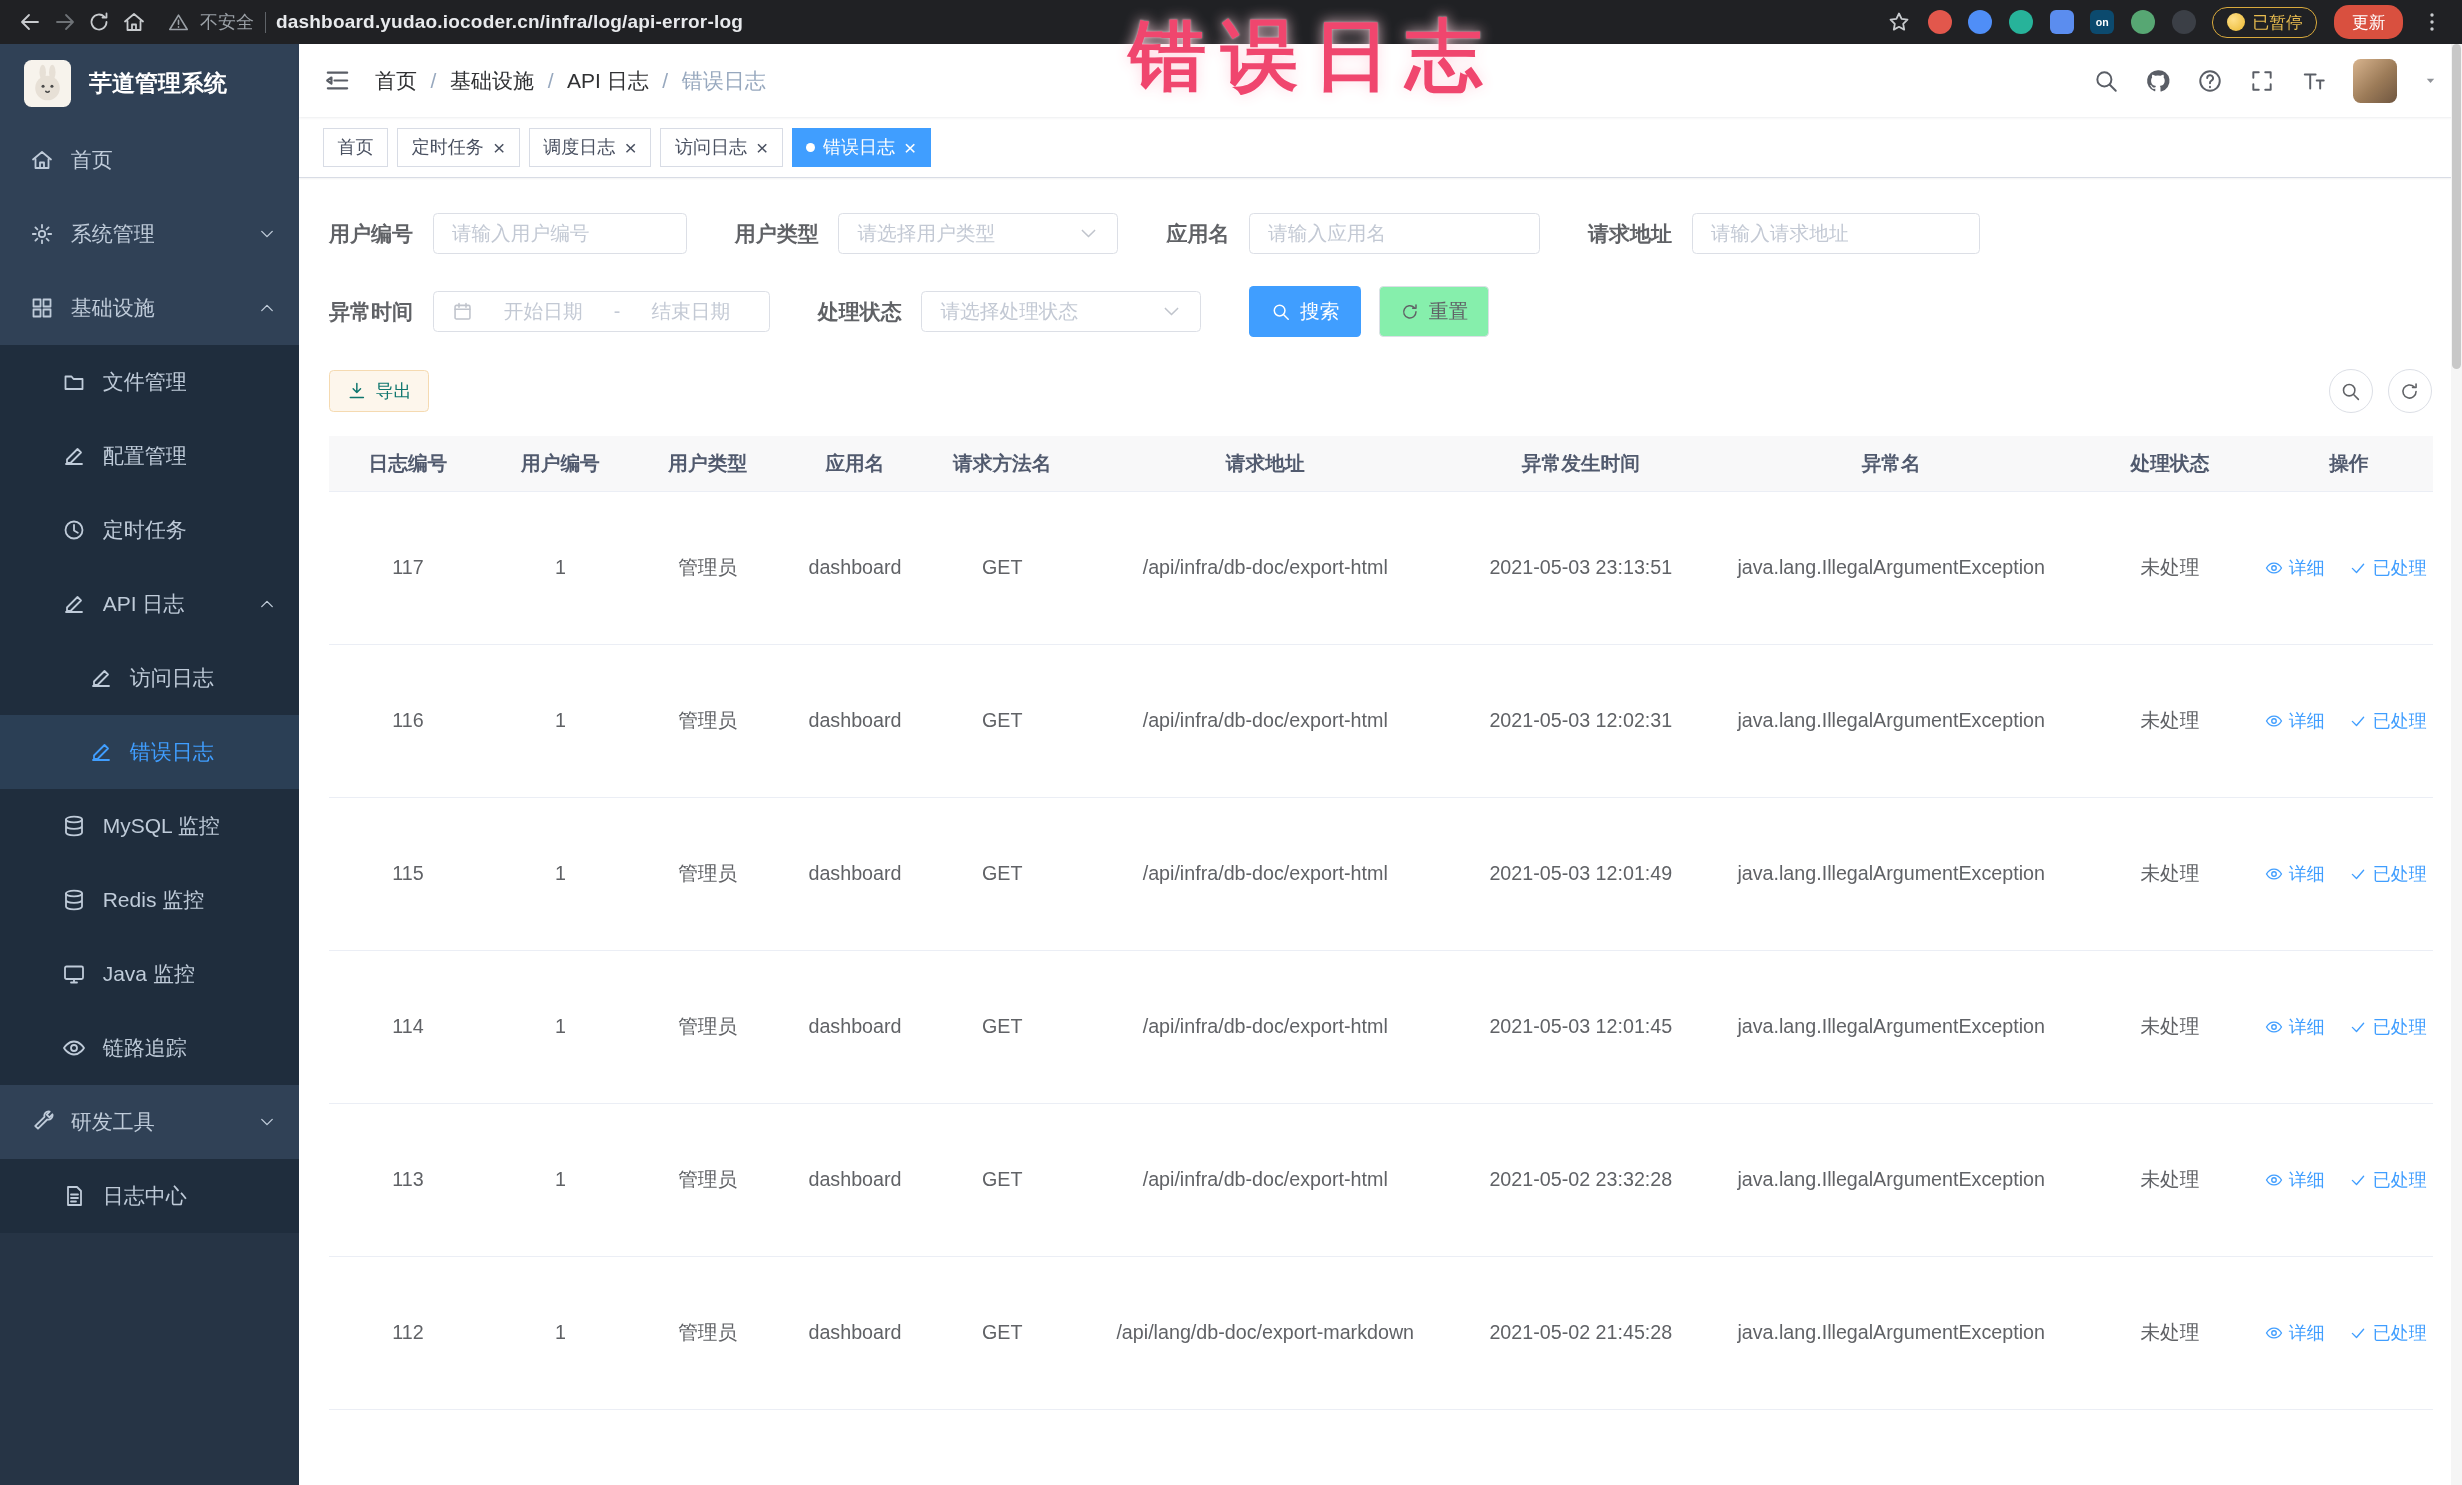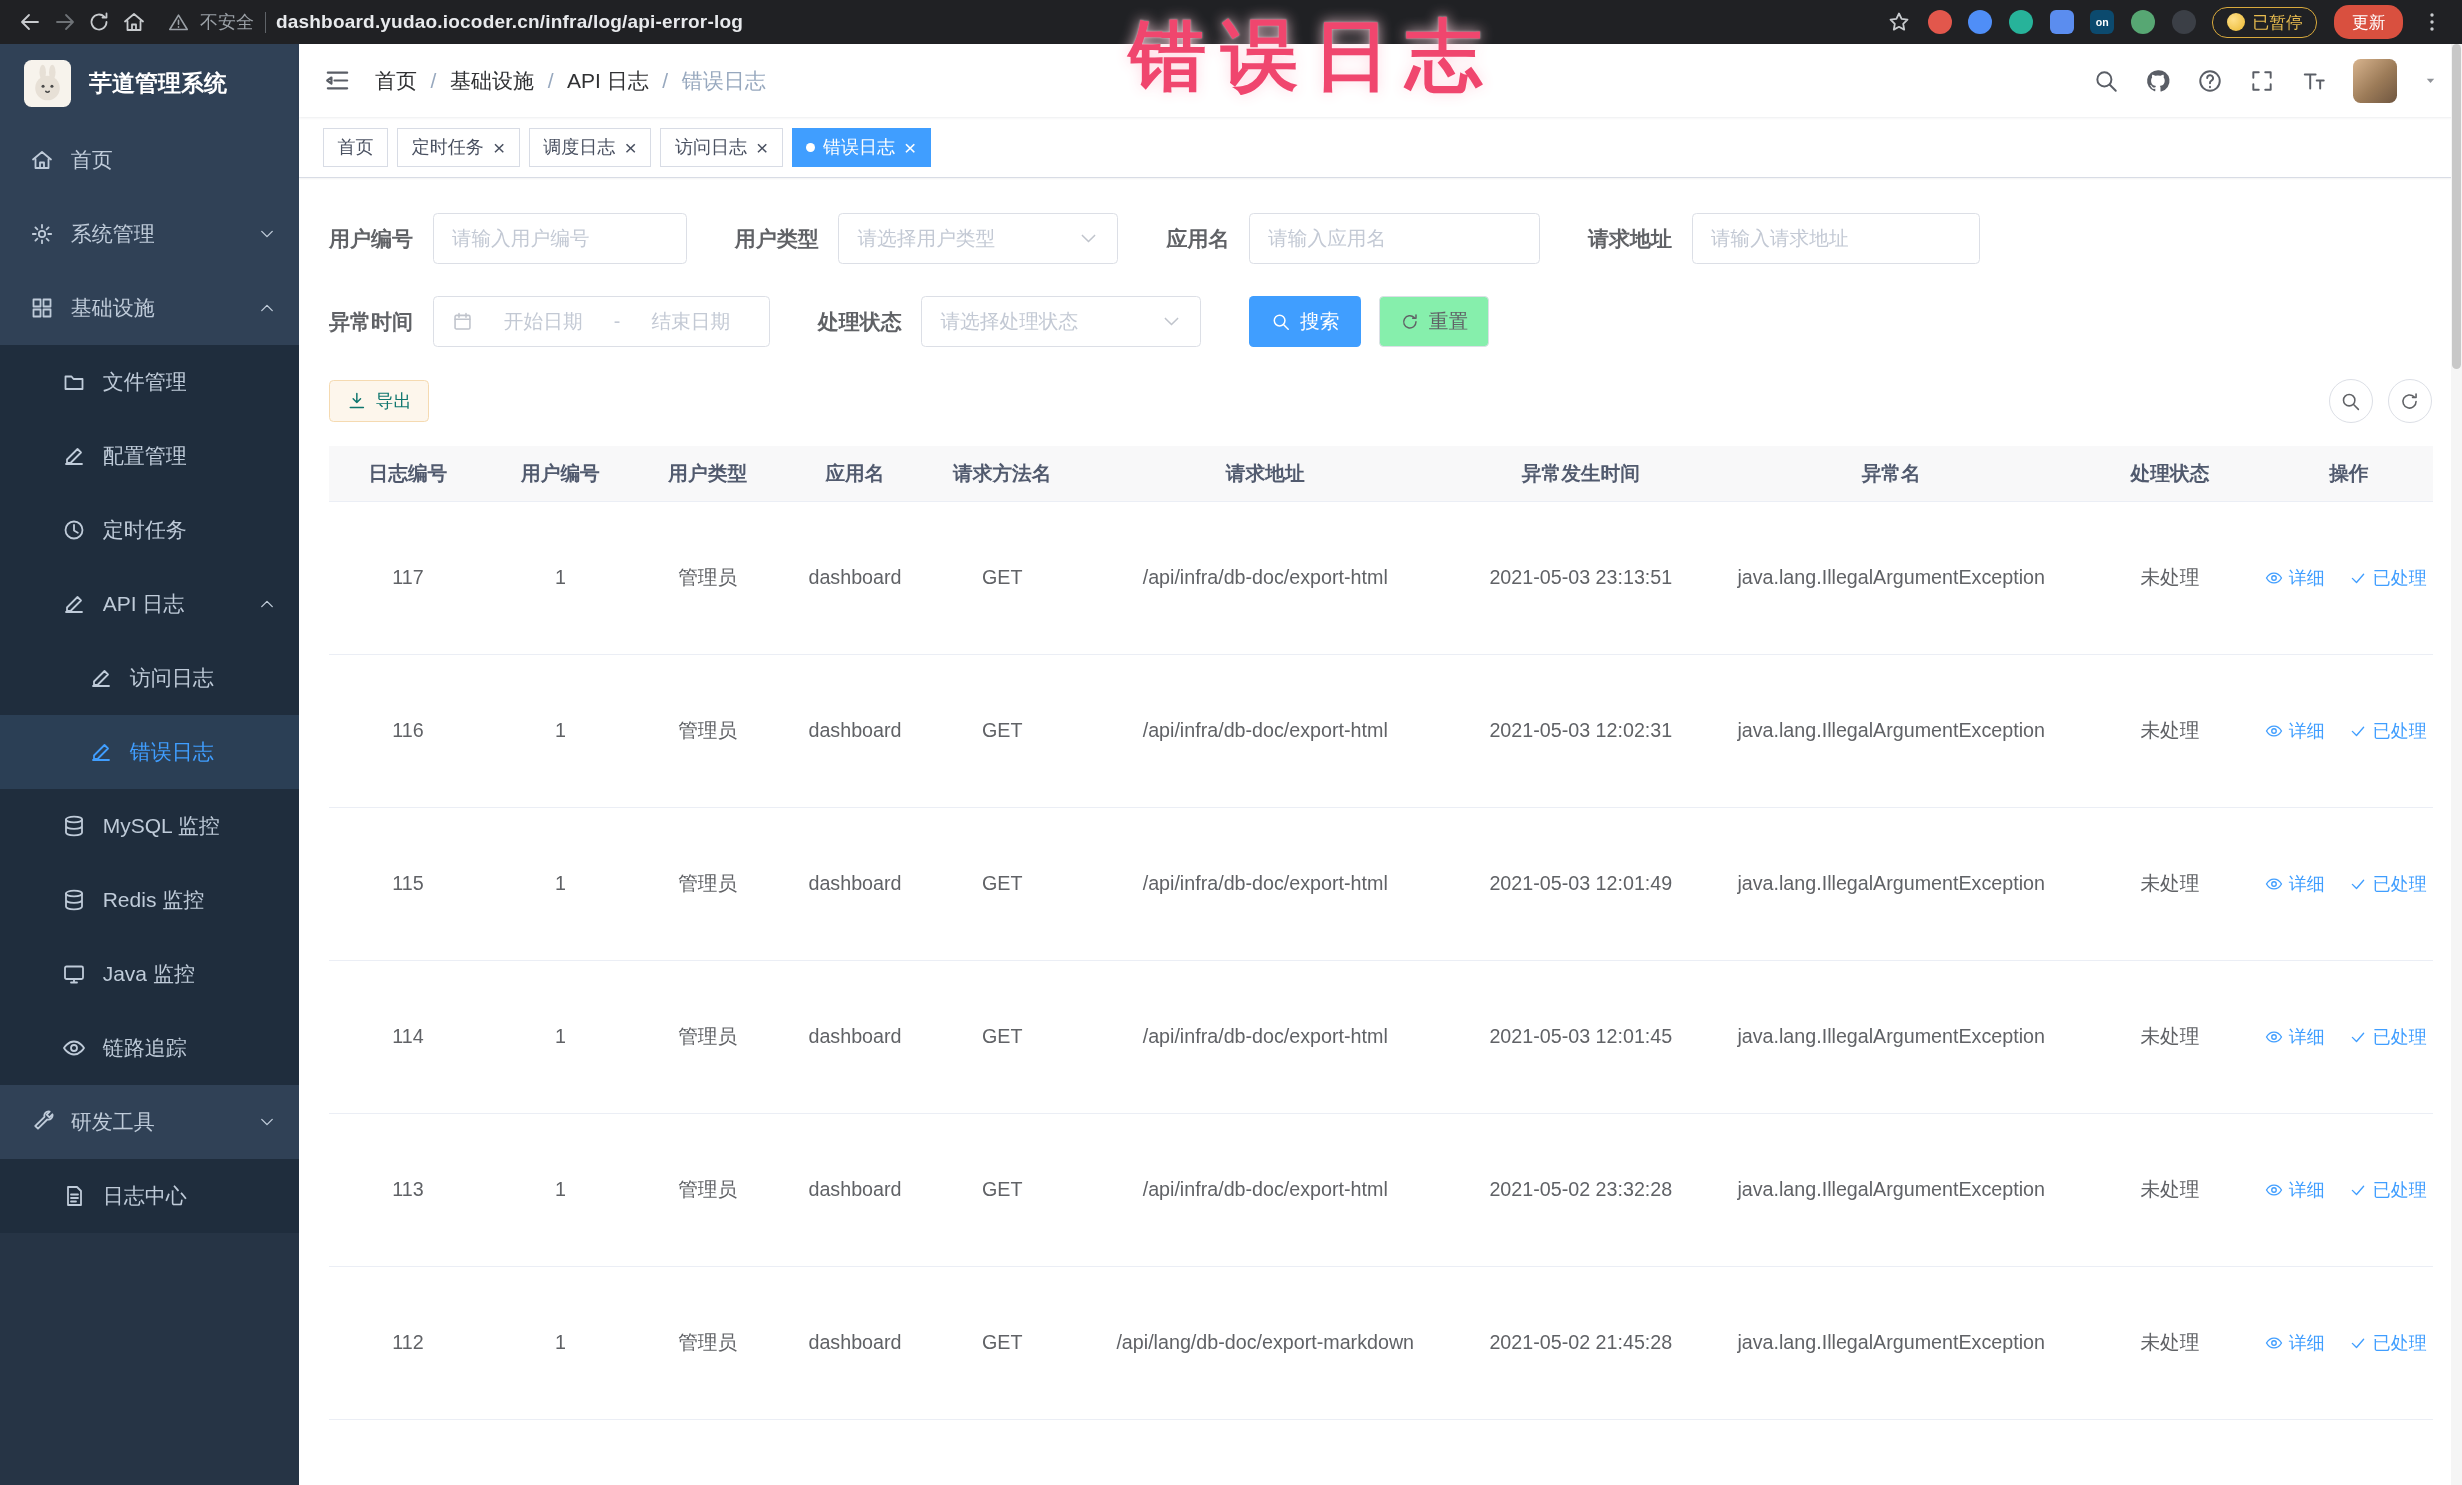--- a/index.html
+++ b/index.html
@@ -68,21 +68,21 @@
   .tag{height:39px;display:inline-flex;align-items:center;gap:7.6px;padding:0 13.6px;border:0.8px solid #d8dce5;background:#fff;color:#495060;font-size:18px;cursor:pointer;white-space:nowrap}
   .tag.active{background:#409EFF;border-color:#409EFF;color:#fff}
   .tagdot{width:9px;height:9px;border-radius:50%;background:#fff}
   .tagclose{font-size:21px;line-height:1;margin-left:1.5px;cursor:pointer}
 
   
   .content{flex:1;padding:35px 29px 0 30px;background:#fff;min-height:0}
   .filter-row{display:flex;align-items:center;margin-bottom:32px}
   .fgroup{display:flex;align-items:center;margin-right:48px}
   .f-label{font-size:21px;font-weight:700;color:#606266;margin-right:19.7px;white-space:nowrap}
-  .f-input{height:51px;border:0.8px solid #dcdfe6;border-radius:4.5px;background:#fff;font-size:19.7px;color:#606266;padding:0 18px;display:flex;align-items:center;gap:10.6px;font-family:inherit}
+  .f-input{height:41px;border:0.8px solid #dcdfe6;border-radius:4.5px;background:#fff;font-size:19.7px;color:#606266;padding:0 18px;display:flex;align-items:center;gap:10.6px;font-family:inherit}
   input.f-input{display:inline-block;outline:none}
   input.f-input::placeholder{color:#c3c9d4}
   .ph{color:#c3c9d4;white-space:nowrap}
   .f-input.select{justify-content:space-between;cursor:pointer}
   .f-input.date{cursor:pointer}
   .f-input.date .ph{flex:1;text-align:center}
   .dsep{color:#c3c9d4}
   .sic{width:21px;height:21px;color:#c0c4cc;flex:none;display:inline-flex}
   .w336{width:254px}.w370{width:280px}.w385{width:291px}.w380{width:288px}.w445{width:337px}
 

